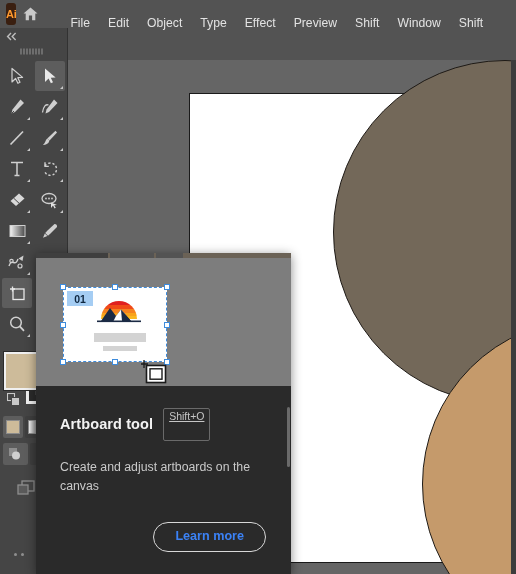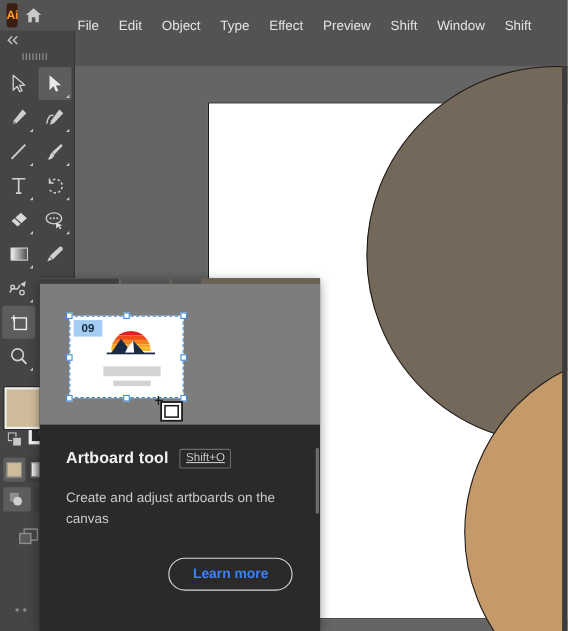--- a/index.html
+++ b/index.html
@@ -139,21 +139,21 @@
   .logo-art { position:absolute; left:32px; top:12px; width:48px; height:31px; }
   .bar-a { position:absolute; left:31px; top:46px; width:52px; height:9px; background:#d3d3d3; }
   .bar-b { position:absolute; left:40px; top:59px; width:34px; height:5px; background:#d3d3d3; }
   .cursor-ab { position:absolute; left:81px; top:75px; width:30px; height:30px; }
 
   .tt-body { padding:22px 24px 0 24px; }
   .tt-title-row { display:flex; align-items:center; gap:10px; }
   .tt-title { color:#f2f2f2; font-size:14.5px; font-weight:bold; letter-spacing:.1px; }
   .tt-kbd {
     color:#c6c6c6; font-size:10.5px; border:1px solid #6a6a6a; border-radius:2px;
-    padding:2px 5px 3px 5px; line-height:1;text-decoration:underline;
+    padding:2px 5px 18px 5px; line-height:1;text-decoration:underline;
   }
   .tt-desc { color:#c9c9c9; font-size:12.3px; line-height:1.62; margin-top:17px; width:208px; }
   .tt-btn-row { display:flex; justify-content:flex-end; margin-top:25px; padding-right:1px; }
   .tt-btn {
     color:#3b82f6; font-size:12.6px; font-weight:bold;
     border:1.4px solid #d8d8d8; border-radius:20px; padding:7px 21px 8px 21px; line-height:1;
     background:transparent;
   }
   .tt-scroll { position:absolute; right:1px; top:154px; width:3px; height:60px; background:#6a6a6a; border-radius:2px; }
 </style>
@@ -426,21 +426,21 @@
 
     <div class="tt-media">
       <div class="tt-media-top">
         <div class="seg-a"></div>
         <div class="seg-b"></div>
         <div class="seg-c"></div>
       </div>
 
       <div class="ab-wrap">
         <div class="ab-page">
-          <div class="ab-num">09</div>
+          <div class="ab-num">01</div>
 
           <svg class="logo-art" viewBox="0 0 48 31" aria-hidden="true">
             <clipPath id="sunclip">
                 <path d="M24 2 A18 18 0 0 1 42 20 L6 20 A18 18 0 0 1 24 2 Z"></path>
               </clipPath>
             <g clip-path="url(#sunclip)">
               <rect x="0" y="0" width="48" height="6" fill="#e02020"></rect>
               <rect x="0" y="6" width="48" height="4" fill="#f04a18"></rect>
               <rect x="0" y="10" width="48" height="4" fill="#f5821f"></rect>
               <rect x="0" y="14" width="48" height="3" fill="#f9a31b"></rect>

